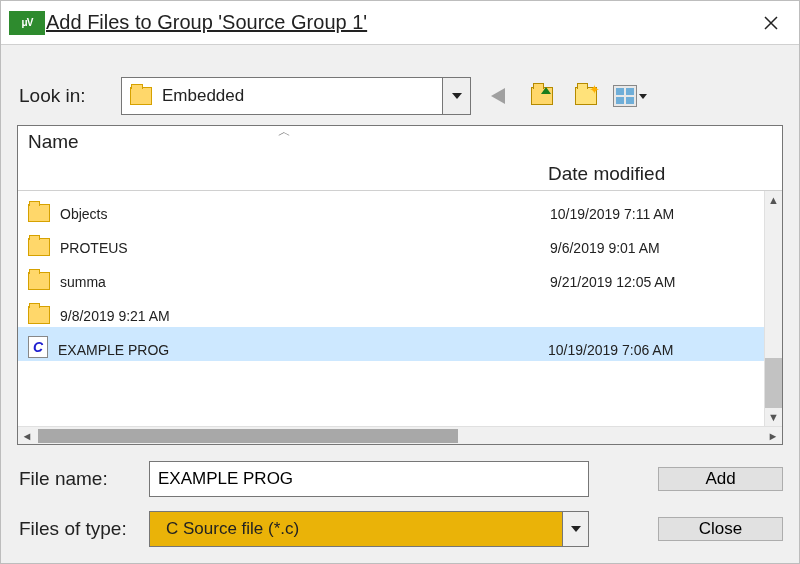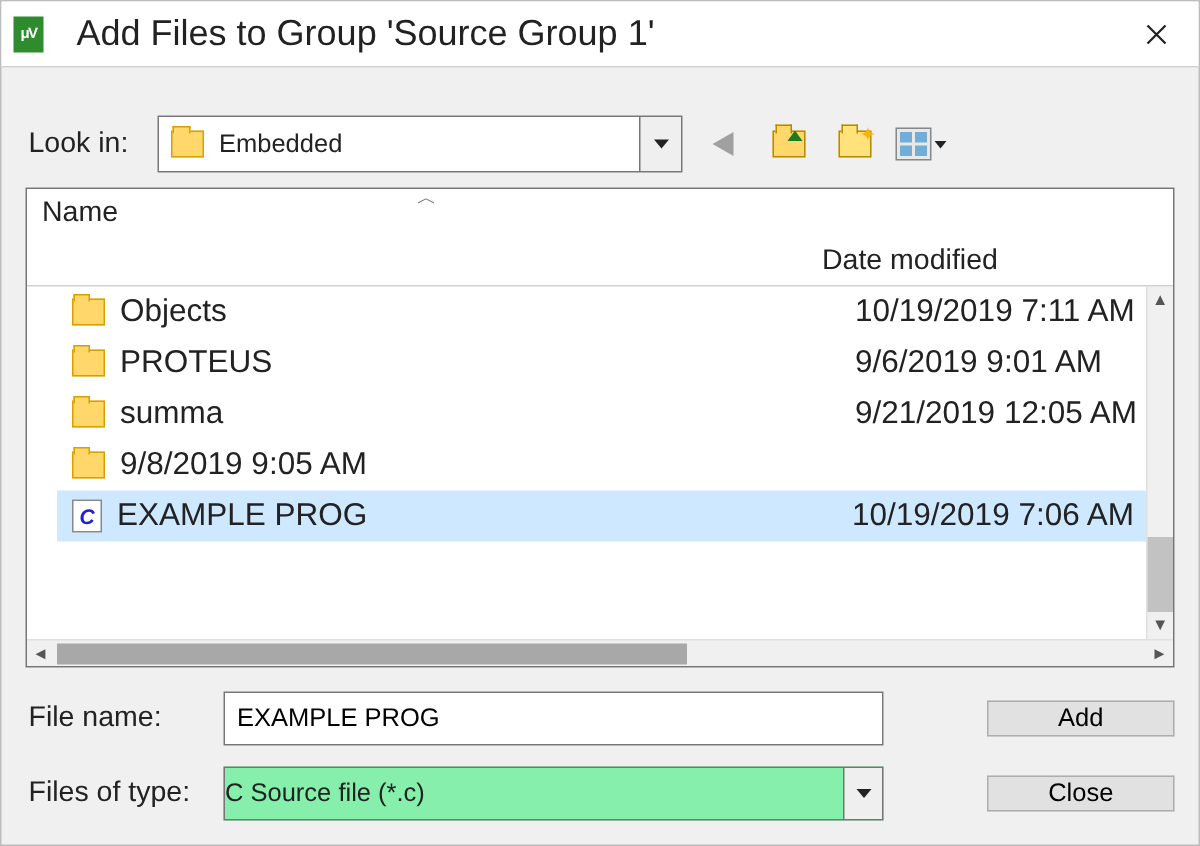--- a/index.html
+++ b/index.html
@@ -24,28 +24,28 @@
   
   .titlebar {
     height: 44px;
     background: #ffffff;
     border-bottom: 1px solid #d0d0d0;
     display: flex;
     align-items: center;
     padding: 0 6px 0 8px;
   }
   .app-icon {
-    width: 20px; height: 24px;
+    width: 36px; height: 24px;
     background: #2e8b2e;
     display: flex; align-items: center; justify-content: center;
     color: #fff; font-size: 10px; font-weight: bold;
-    margin-right: 22px;
+    margin-right: 1px;
     letter-spacing: -1px;
   }
-  .title-text { flex: 1; font-size: 24px; }
+  .title-text { flex: 1; font-size: 20px; text-decoration: underline; }
   .close-x {
     width: 44px; height: 44px;
     display: flex; align-items: center; justify-content: center;
     font-size: 22px; color: #222;
     cursor: pointer;
   }
 
   
   .lookin-row {
     display: flex;
@@ -55,20 +55,21 @@
   }
   .lookin-row .label { font-size: 19px; width: 76px; }
   .lookin-combo {
     flex: 0 0 350px;
     height: 38px;
     background: #fff;
     border: 1px solid #767676;
     display: flex; align-items: center;
     padding-left: 8px;
     position: relative;
+    margin-left: 16px;
   }
   .lookin-combo .folder-ico {
     width: 22px; height: 18px;
     background: #ffd76a;
     border: 1px solid #d6a100;
     margin-right: 10px;
     position: relative;
   }
   .lookin-combo .folder-ico:before {
     content: '';
@@ -189,25 +190,24 @@
   }
   .col-name { flex: 0 0 520px; }
   .col-date { flex: 1; margin-top: 32px; }
   .file-body {
     flex: 1;
     overflow: hidden;
     position: relative;
   }
   .file-row {
     display: flex;
-    align-items: center;
+    align-items: flex-end;
     padding: 3px 0 3px 10px;
-    font-size: 21px;
+    font-size: 14px;
     height: 34px;
-    margin-left: 20px;
   }
   .file-row.selected { background: #cde8ff; }
   .file-row .fico {
     width: 22px; height: 18px;
     margin-right: 10px;
     background: #ffd76a;
     border: 1px solid #d6a100;
     position: relative;
     flex-shrink: 0;
   }
@@ -295,24 +295,24 @@
     height: 36px;
     border: 1px solid #767676;
     background: #fff;
     font: inherit;
     padding: 0 8px;
   }
   .form-row .fcombo {
     flex: 0 0 440px;
     height: 36px;
     border: 1px solid #767676;
-    background: #86efac;
+    background: #eab308;
     display: flex;
     align-items: center;
-    padding-left: 0;
+    padding-left: 16px;
     position: relative;
   }
   .form-row .fcombo .dd-btn {
     position: absolute; right: 0; top: 0;
     width: 26px; height: 100%;
     background: #efefef;
     border-left: 1px solid #767676;
     display: flex; align-items: center; justify-content: center;
   }
   .form-row .fcombo .dd-btn:after {
@@ -393,21 +393,21 @@
           <div class="fname">PROTEUS</div>
           <div class="fdate">9/6/2019 9:01 AM</div>
         </div>
         <div class="file-row">
           <div class="fico"></div>
           <div class="fname">summa</div>
           <div class="fdate">9/21/2019 12:05 AM</div>
         </div>
         <div class="file-row">
           <div class="fico"></div>
-          <div class="fdate">9/8/2019 9:05 AM</div>
+          <div class="fdate">9/8/2019 9:21 AM</div>
         </div>
         <div class="file-row selected">
           <div class="fico cfile"></div>
           <div class="fname">EXAMPLE PROG</div>
           <div class="fdate">10/19/2019 7:06 AM</div>
         </div>
         <div class="vscroll">
         <div class="cap">▲</div>
         <div class="track"></div>
         <div class="thumb"></div>

